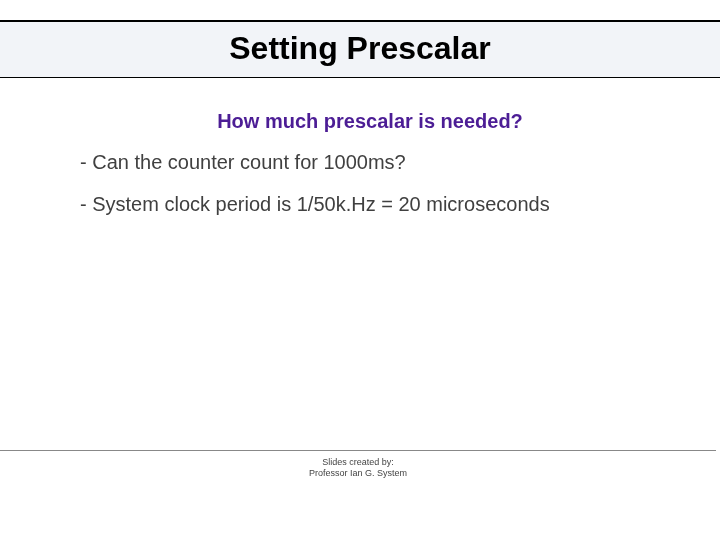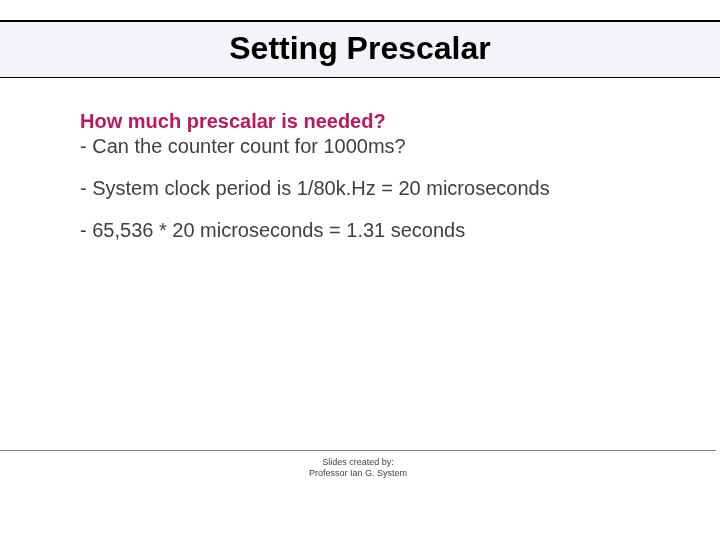--- a/index.html
+++ b/index.html
@@ -23,22 +23,23 @@
     font-size: 32px;
     font-weight: bold;
     color: #000;
   }
   .content {
     padding: 32px 60px 0 80px;
   }
   .question {
     font-size: 20px;
     font-weight: bold;
-    color: #be185d;
-    margin-bottom: 0;
+    color: #4c1d95;
+    margin-bottom: 16px;
+    text-align: center;
   }
   .bullet {
     font-size: 20px;
     color: #404040;
     margin-bottom: 16px;
     line-height: 1.3;
   }
   .footer {
     position: absolute;
     bottom: 20px;
@@ -59,22 +60,21 @@
 
 <div class="slide">
 
   <div class="title-band">
     <h1>Setting Prescalar</h1>
   </div>
 
   <div class="content">
     <div class="question">How much prescalar is needed?</div>
     <div class="bullet">- Can the counter count for 1000ms?</div>
-    <div class="bullet">- System clock period is 1/80k.Hz = 20 microseconds</div>
-    <div class="bullet">- 65,536 * 20 microseconds = 1.31 seconds</div>
+    <div class="bullet">- System clock period is 1/50k.Hz = 20 microseconds</div>
   </div>
 
   <div class="footer">
     <div class="footer-line">Slides created by:</div>
     <div class="footer-line">Professor Ian G. System</div>
   </div>
 
 </div>
 
 </body></html>

